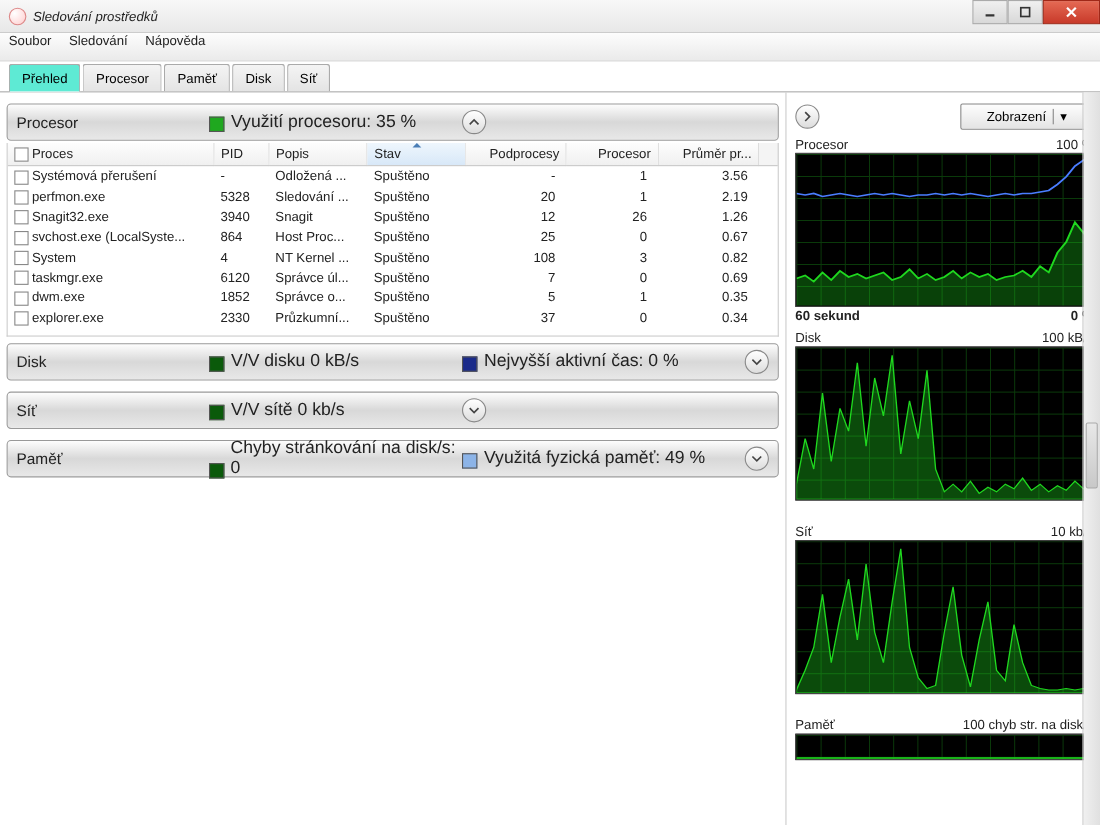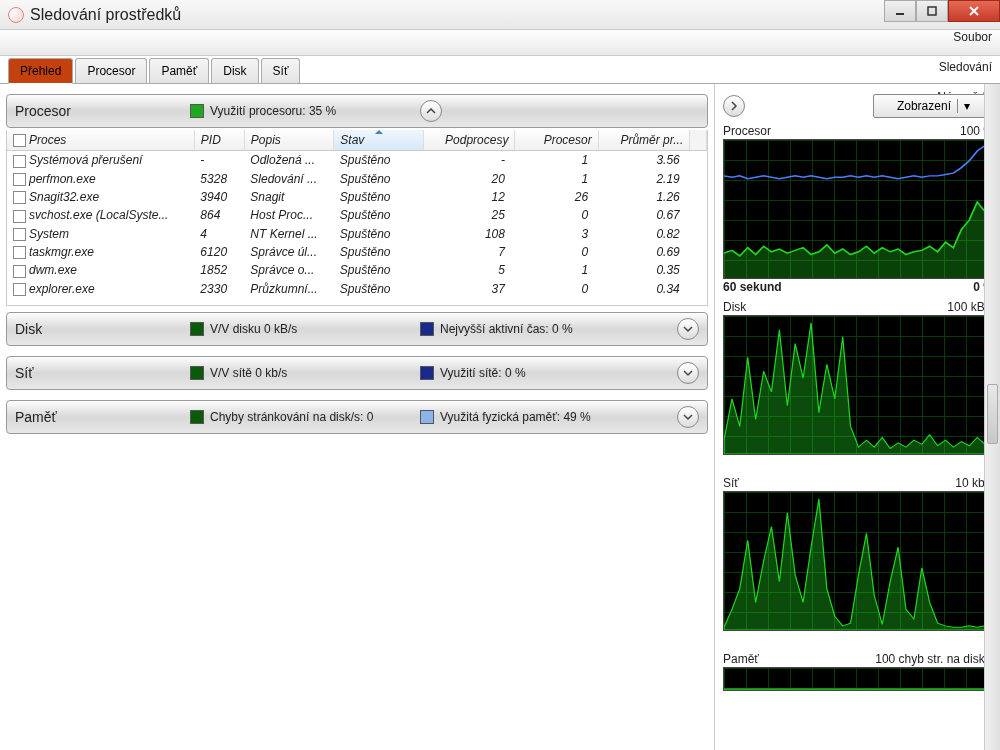--- a/index.html
+++ b/index.html
@@ -1,52 +1,52 @@
 <!DOCTYPE html>
 <html><head>
 <meta charset="utf-8">
 <style>
 * { box-sizing: border-box; margin: 0; padding: 0; }
 body { font-family: "Segoe UI", Tahoma, sans-serif; font-size: 12px; background: #fff; overflow: hidden; width: 1000px; height: 750px; }
 
 
 .titlebar { height: 30px; background: linear-gradient(#f8f8f8, #e8e8e8); border-bottom: 1px solid #ccc; display: flex; align-items: center; padding: 0 8px; position: relative; }
 .titlebar .title-icon { width: 16px; height: 16px; border: 1px solid #d88; border-radius: 50%; margin-right: 6px; background: radial-gradient(circle at 30% 30%, #fff, #fcc); }
-.titlebar .title-text { font-size: 16px; color: #222; }
+.titlebar .title-text { font-size: 12px; color: #222; font-style: italic; }
 .window-controls { position: absolute; right: 0; top: 0; display: flex; height: 22px; }
 .window-btn { width: 32px; height: 22px; display: flex; align-items: center; justify-content: center; border: 1px solid #aaa; background: linear-gradient(#f0f0f0,#d8d8d8); }
 .window-btn.close { background: linear-gradient(#e56a54,#c83a2a); width: 52px; border-color: #a02818; }
 .window-btn svg { width: 12px; height: 12px; }
 
 
-.menubar { height: 26px; background: linear-gradient(#fdfdfd,#eaeaea); border-bottom: 1px solid #ccc; display: flex; align-items: flex-end; padding: 0 8px; gap: 16px; flex-direction: column; }
+.menubar { height: 26px; background: linear-gradient(#fdfdfd,#eaeaea); border-bottom: 1px solid #ccc; display: flex; align-items: flex-start; padding: 0 8px; gap: 16px; }
 .menubar span { color: #222; cursor: default; }
 
 
 .tabs { height: 28px; display: flex; align-items: flex-end; padding: 0 8px; border-bottom: 1px solid #aaa; background: #fff; }
 .tab { padding: 5px 11px; border: 1px solid #aaa; border-bottom: none; background: linear-gradient(#f4f4f4,#e4e4e4); margin-right: 2px; border-radius: 3px 3px 0 0; cursor: default; font-size: 12px; }
-.tab.active { background: #c2410c; border-bottom: 1px solid #fff; margin-bottom: -1px; }
+.tab.active { background: #5eead4; border-bottom: 1px solid #fff; margin-bottom: -1px; }
 
 
 .content { display: flex; height: calc(750px - 30px - 26px - 28px); }
 .left-pane { width: 715px; border-right: 1px solid #ccc; padding: 10px 6px; overflow: hidden; }
 .right-pane { flex: 1; padding: 10px 6px 0 8px; display: flex; flex-direction: column; }
 
 
 .section-header { height: 34px; border: 1px solid #999; border-radius: 4px; background: linear-gradient(#fdfdfd,#d8d8d8 50%,#e8e8e8); display: flex; align-items: center; padding: 0 8px; margin-bottom: 2px; }
 .section-header .sec-title { font-size: 14px; width: 175px; color: #222; }
-.section-header .stat { display: flex; align-items: center; gap: 6px; font-size: 12px; color: #222; }
+.section-header .stat { display: flex; align-items: flex-end; gap: 6px; font-size: 16px; color: #222; }
 .section-header .stat-box { width: 14px; height: 14px; border: 1px solid #555; }
 .section-header .stat1 { flex: 0 0 230px; }
 .section-header .stat2 { flex: 1; }
 .section-header .expander { width: 22px; height: 22px; border: 1px solid #888; border-radius: 50%; background: linear-gradient(#fff,#ddd); display: flex; align-items: center; justify-content: center; }
 .section-header .expander svg { width: 10px; height: 10px; }
 
 
-.proc-table-wrap { border: 1px solid #ccc; border-top: none; height: 176px; overflow: hidden; margin-bottom: 4px; font-style: italic; }
+.proc-table-wrap { border: 1px solid #ccc; border-top: none; height: 176px; overflow: hidden; margin-bottom: 4px; }
 .proc-table { width: 100%; border-collapse: collapse; }
 .proc-table th { text-align: left; font-weight: normal; padding: 3px 6px; border-right: 1px solid #ddd; border-bottom: 1px solid #ccc; background: linear-gradient(#fdfdfd, #f0f0f0); font-size: 12px; color: #222; position: relative; }
 .proc-table th.sorted { background: linear-gradient(#eef6fd,#d8e8f8); }
 .proc-table th .sort-ind { position: absolute; left: 50%; top: 0; transform: translateX(-50%); width: 0; height: 0; border-left: 4px solid transparent; border-right: 4px solid transparent; border-bottom: 4px solid #4a7db5; }
 .proc-table td { padding: 2px 6px; font-size: 12px; color: #222; white-space: nowrap; overflow: hidden; text-overflow: ellipsis; }
 .proc-table td.num { text-align: right; padding-right: 10px; }
 .proc-table .chk { width: 13px; height: 13px; border: 1px solid #888; display: inline-block; vertical-align: middle; margin-right: 3px; background: #fff; }
 .proc-table col.c1 { width: 180px; }
 .proc-table col.c2 { width: 48px; }
 .proc-table col.c3 { width: 86px; }
@@ -257,24 +257,20 @@
           </svg>
       </div>
     </div>
 
     <div class="section-header" style="margin-top:10px">
       <div class="sec-title">Síť</div>
       <div class="stat stat1">
         <div class="stat-box" style="background:#0a5a0a"></div>
         <span>V/V sítě 0 kb/s</span>
       </div>
-      <div class="stat stat2">
-        <div class="stat-box" style="background:#1a2a8a"></div>
-        <span>Využití sítě: 0 %</span>
-      </div>
       <div class="expander">
         <svg viewBox="0 0 10 10">
             <polyline points="1,3 5,7 9,3" fill="none" stroke="#444" stroke-width="1.5"></polyline>
           </svg>
       </div>
     </div>
 
     <div class="section-header" style="margin-top:10px">
       <div class="sec-title">Paměť</div>
       <div class="stat stat1">

